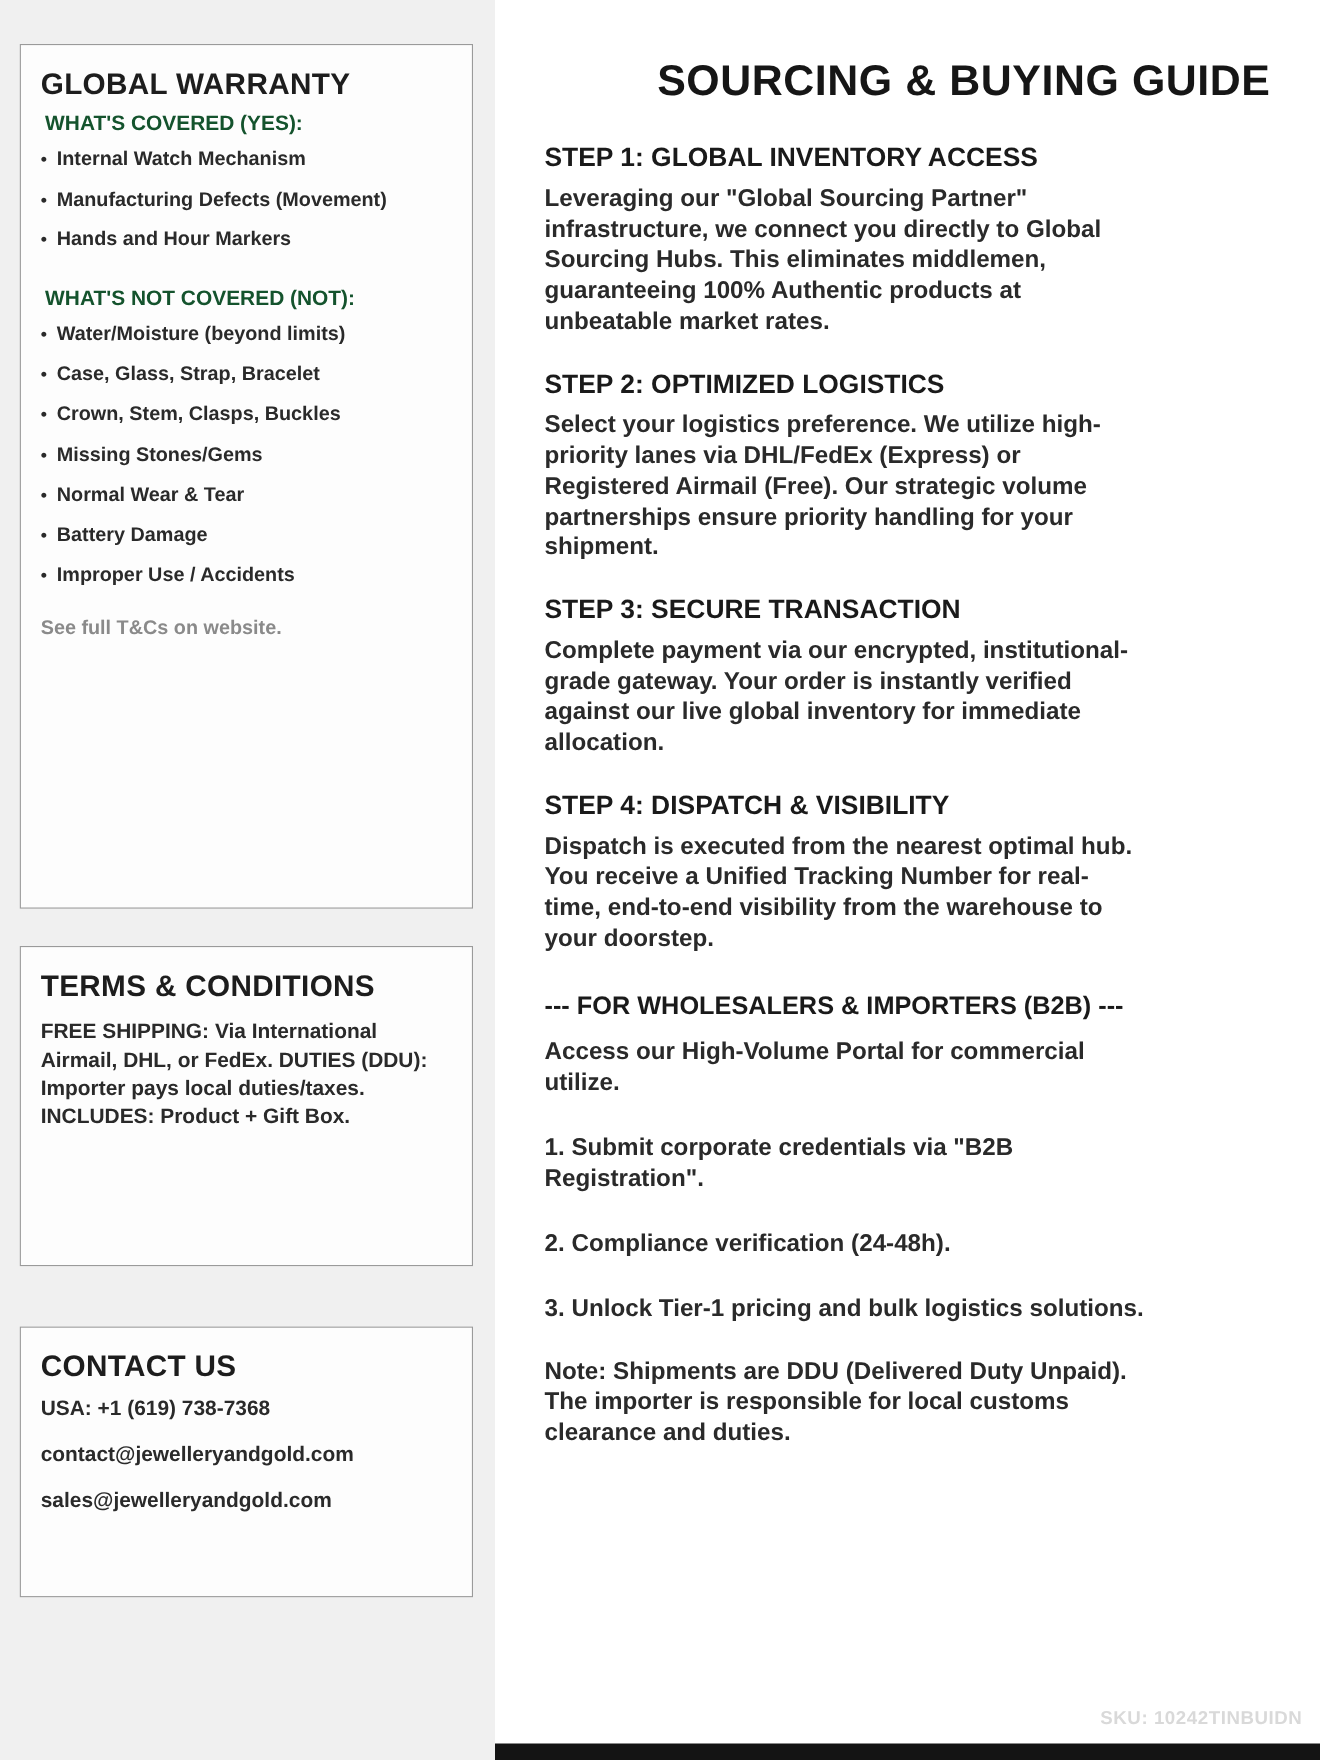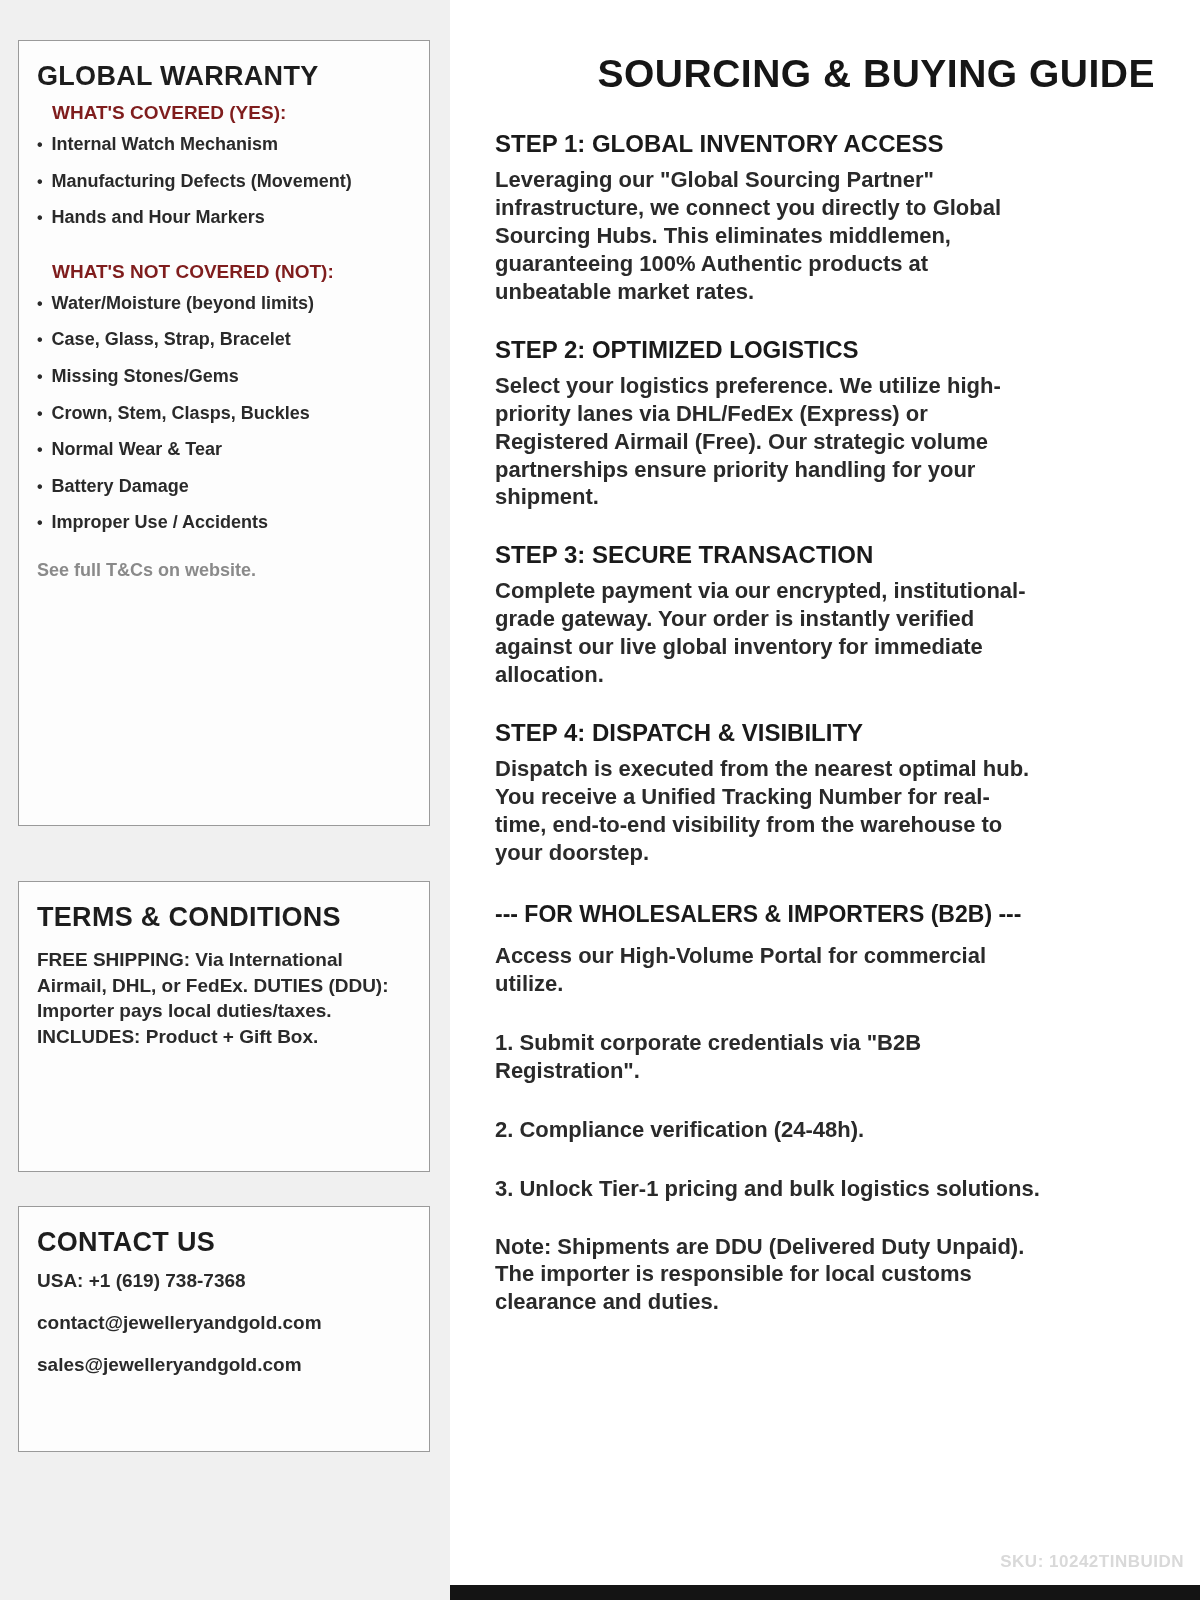--- a/index.html
+++ b/index.html
@@ -24,35 +24,35 @@
   }
   .side-box {
     position: absolute;
     left: 18px;
     width: 412px;
     background: #fdfdfd;
     border: 1px solid #9a9a9a;
     padding: 20px 18px;
   }
   .box-warranty { top: 40px;  height: 786px; }
-  .box-terms    { top: 881px; height: 291px; }
+  .box-terms    { top: 860px; height: 291px; }
   .box-contact  { top: 1206px; height: 246px; }
 
   .side-title {
     font-size: 27px;
     font-weight: 800;
     letter-spacing: 0.3px;
     color: #1d1d1d;
     margin-bottom: 10px;
   }
   .side-subhead {
     font-size: 19px;
     font-weight: 800;
-    color: #7f1d1d;
-    margin: 14px 0 10px 15px;
+    color: #14532d;
+    margin: 14px 0 10px 4px;
   }
   .side-list { list-style: none; }
   .side-list li {
     font-size: 18px;
     font-weight: 600;
     color: #2a2a2a;
     margin-bottom: 15px;
     line-height: 1.2;
   }
   .side-list li::before {
@@ -158,22 +158,22 @@
       <ul class="side-list">
         <li>Internal Watch Mechanism</li>
         <li>Manufacturing Defects (Movement)</li>
         <li>Hands and Hour Markers</li>
       </ul>
 
       <div class="side-subhead" style="margin-top:32px;">WHAT'S NOT COVERED (NOT):</div>
       <ul class="side-list">
         <li>Water/Moisture (beyond limits)</li>
         <li>Case, Glass, Strap, Bracelet</li>
+        <li>Crown, Stem, Clasps, Buckles</li>
         <li>Missing Stones/Gems</li>
-        <li>Crown, Stem, Clasps, Buckles</li>
         <li>Normal Wear &amp; Tear</li>
         <li>Battery Damage</li>
         <li>Improper Use / Accidents</li>
       </ul>
 
       <div class="side-footnote">See full T&amp;Cs on website.</div>
     </div>
 
     <div class="side-box box-terms">
       <div class="side-title">TERMS &amp; CONDITIONS</div>

